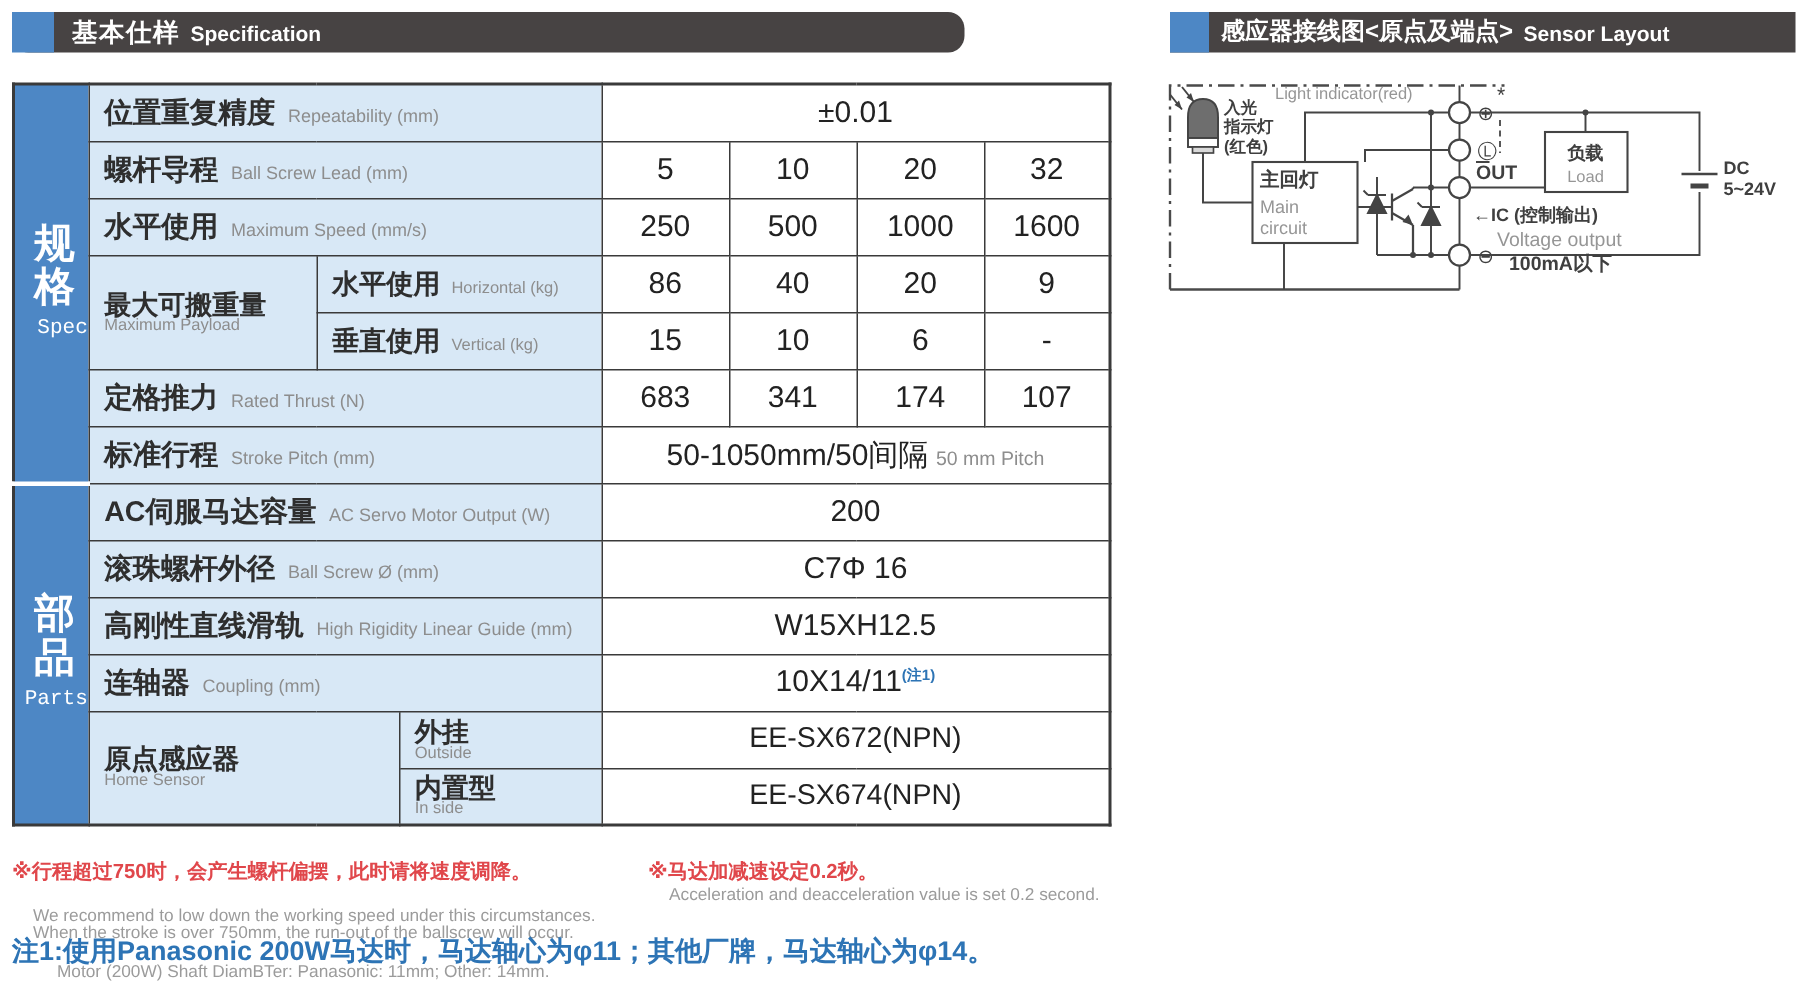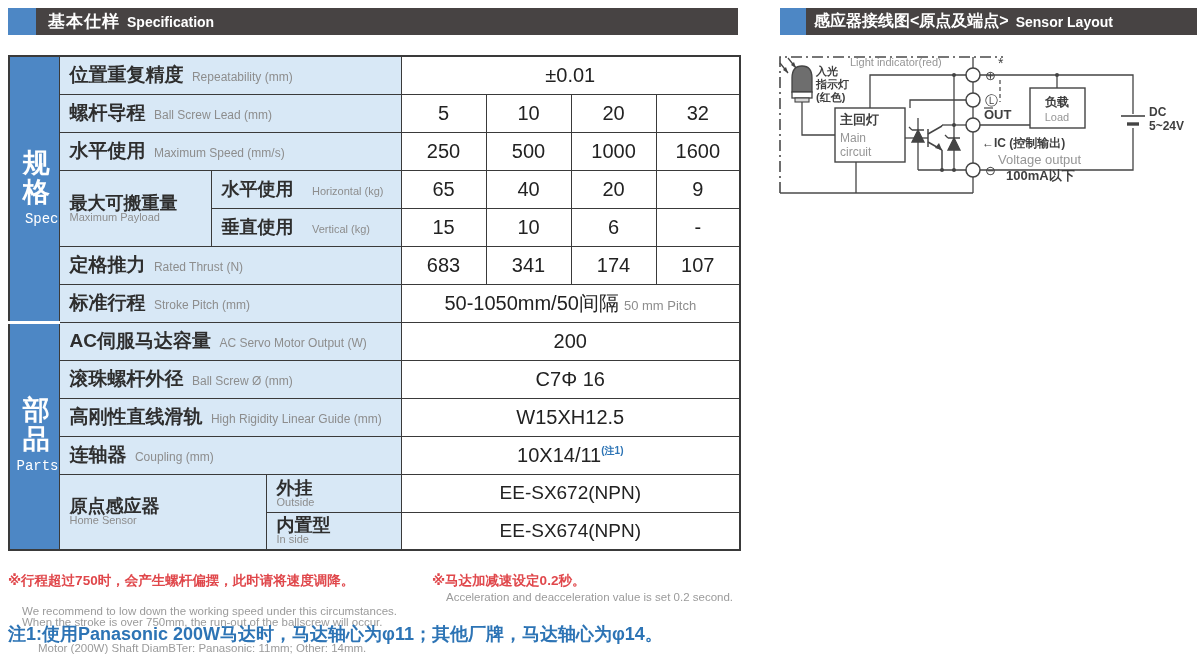--- a/index.html
+++ b/index.html
@@ -20,41 +20,41 @@
   table.spec { border:2px solid #3a3a3a; }
   td.sechead { background:#4d87c5; color:#ffffff; text-align:right;font-family:Liberation Mono, monospace; }
   td.sechead .vtxt { width:1.15em; margin:0 auto; word-break:break-all;
     font-size:27px; font-weight:700; line-height:1.08; }
   td.sechead .ven { font-size:14px; font-weight:400; margin-top:2px; }
   td.parts-head { border-top:3px solid #fff !important; }
   td.lbl { background:#d8e8f6; padding-left:10px; }
   .lz { font-size:19px; font-weight:700; color:#2e2e2e; }
   .le { font-size:12px; color:#8d8d8d; margin-left:4px; font-weight:400;text-align:right; }
   .lz2 { font-size:18px; font-weight:700; }
-  .le2 { font-size:11px; color:#8d8d8d; margin-left:14px; }
+  .le2 { font-size:11px; color:#8d8d8d; margin-left:3px; }
   .lstack { line-height:1.0; }
   .lstack .lz2 { display:block; }
   .lstack .le2 { display:block; margin-left:0; }
   td.val { background:#fff; text-align:center; font-size:20px; color:#222; font-weight:500; }
   td.val sup { color:#2d74b5; font-size:10px; font-weight:700; }
   .vsub { font-size:13px; color:#8d8d8d; font-weight:400; margin-left:5px; }
 
   
   .note-red { position:absolute; color:#e0474b; font-size:13.5px; font-weight:700; }
   .note-blue { position:absolute; color:#2d74b5; font-size:18px; font-weight:700; }
   .note-gray { position:absolute; color:#9b9b9b; font-size:11.5px; }
 
   
   svg text { font-family:"Liberation Sans","DejaVu Sans",sans-serif; }
   .dk { fill:#3f3f3f; } .gy { fill:#969696; }
 </style>
 </head>
 <body>
 
-<div class="hbar" style="left:8px;top:8px;width:730px;">
+<div class="hbar" style="left:8px;top:8px;width:635px;border-radius:11px;">
   <div class="accent"></div>
   <span class="zh">基本仕样</span>
   <span class="en">Specification</span>
 </div>
 <div class="hbar" style="left:780px;top:8px;width:417px;">
   <div class="accent" style="width:26px;"></div>
   <span class="zh" style="font-size:16px;margin-left:8px;letter-spacing:0;">感应器接线图&lt;原点及端点&gt;</span>
   <span class="en">Sensor Layout</span>
 </div>
 
@@ -105,21 +105,21 @@
     <td class="lbl" rowspan="2">
       <div class="lstack">
         <span class="lz2">最大可搬重量</span>
         <span class="le2">Maximum Payload</span>
       </div>
     </td>
     <td class="lbl" colspan="2">
       <span class="lz2">水平使用</span>
       <span class="le2">Horizontal (kg)</span>
     </td>
-    <td class="val">65</td>
+    <td class="val">86</td>
     <td class="val">40</td>
     <td class="val">20</td>
     <td class="val">9</td>
   </tr>
   <tr>
     <td class="lbl" colspan="2">
       <span class="lz2">垂直使用</span>
       <span class="le2">Vertical (kg)</span>
     </td>
     <td class="val">15</td>

